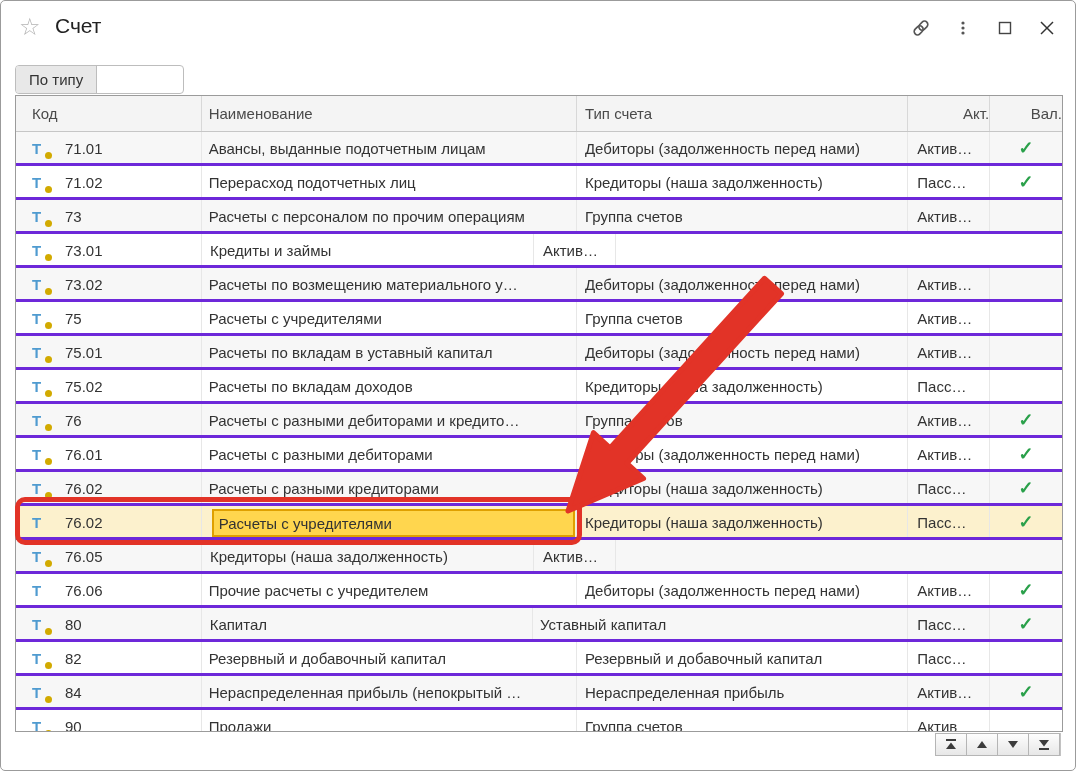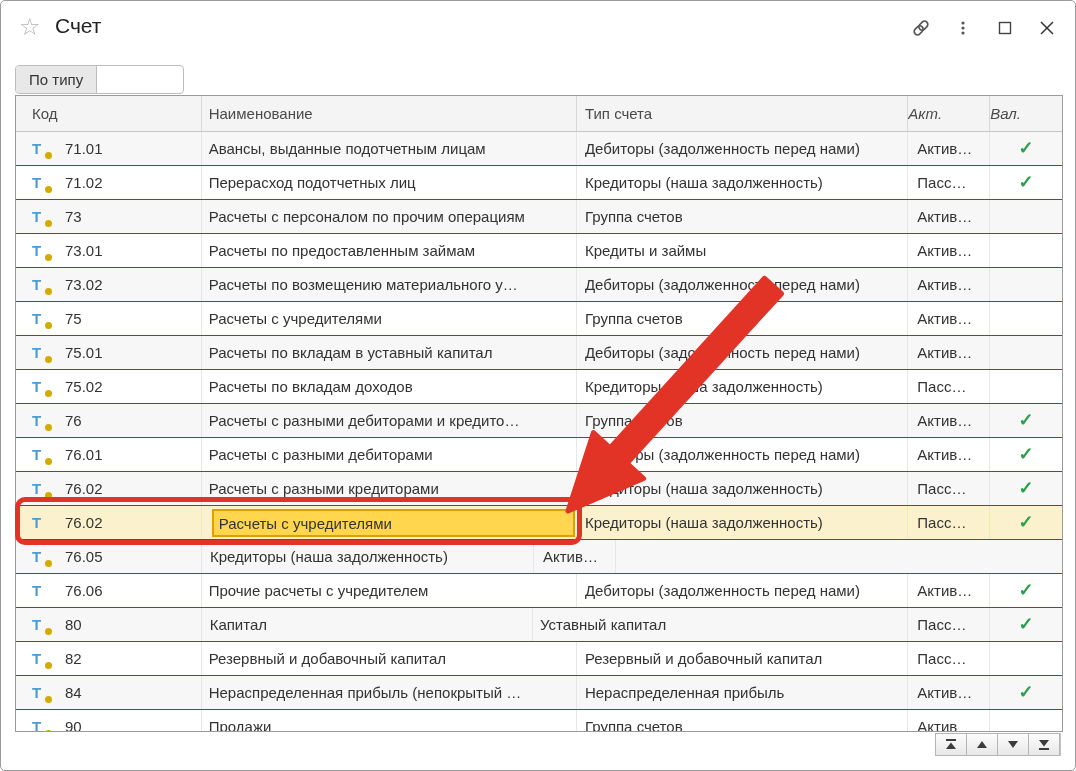--- a/index.html
+++ b/index.html
@@ -23,23 +23,23 @@
   
   .table { position:absolute; top:94px; left:14px; width:1048px; height:637px; border:1px solid #9b9b9b; overflow:hidden; background:#15803d; }
   .thead { display:flex; height:36px; background:#f4f4f4; border-bottom:1px solid #c6c6c6; }
   .th { font-size:15px; color:#4a4a4a; line-height:35px; border-right:1px solid #d8d8d8; overflow:hidden; white-space:nowrap; cursor:pointer; }
   .th:last-child { border-right:none; }
   .c-code { width:186px; padding-left:16px; }
   .c-name { width:376px; padding-left:7px; }
   .c-type { width:332px; padding-left:8px; }
   .c-act  { width:82px;  padding-left:9px; }
   .c-val  { width:72px; }
-  .th.c-act, .th.c-val { text-align:left; padding-left:0;font-style:italic; }
-
-  .row { display:flex; height:34px; border-bottom:1px solid #6d28d9; background:#fff; cursor:pointer; }
+  .th.c-act, .th.c-val { text-align:right; padding-left:0; }
+
+  .row { display:flex; height:34px; border-bottom:3px solid #6d28d9; background:#fff; cursor:pointer; }
   .row.odd { background:#f7f7f7; }
   .row.hl { background:#fcf1cd; }
   .cell { font-size:15px; color:#333; line-height:33px; border-right:1px solid #e7e7e7; overflow:hidden; white-space:nowrap; }
   .cell:last-child { border-right:none; }
 
   .ticon { position:relative; display:inline-block; width:16px; margin-right:17px; vertical-align:top; }
   .ticon .t { color:#4f9bd0; font-weight:bold; font-size:15px; }
   .ticon .dot { display:none; position:absolute; right:-4px; bottom:6px; width:7px; height:7px; border-radius:50%; background:#d2aa00; }
   .ticon.with-dot .dot { display:block; }
 
@@ -144,23 +144,20 @@
           </div>
     <div class="cell c-type">Группа счетов</div>
     <div class="cell c-act">Актив…</div>
     <div class="cell c-val"></div>
   </div>
 
   <div class="row">
     <div class="cell c-code">
       <span class="ticon with-dot"><span class="t">T</span><span class="dot"></span></span><span class="code-text">73.01</span>
     </div>
-    <div class="cell c-name">
-            <span class="name-inner">Расчеты по предоставленным займам</span>
-          </div>
     <div class="cell c-type">Кредиты и займы</div>
     <div class="cell c-act">Актив…</div>
     <div class="cell c-val"></div>
   </div>
 
   <div class="row odd">
     <div class="cell c-code">
       <span class="ticon with-dot"><span class="t">T</span><span class="dot"></span></span><span class="code-text">73.02</span>
     </div>
     <div class="cell c-name">

